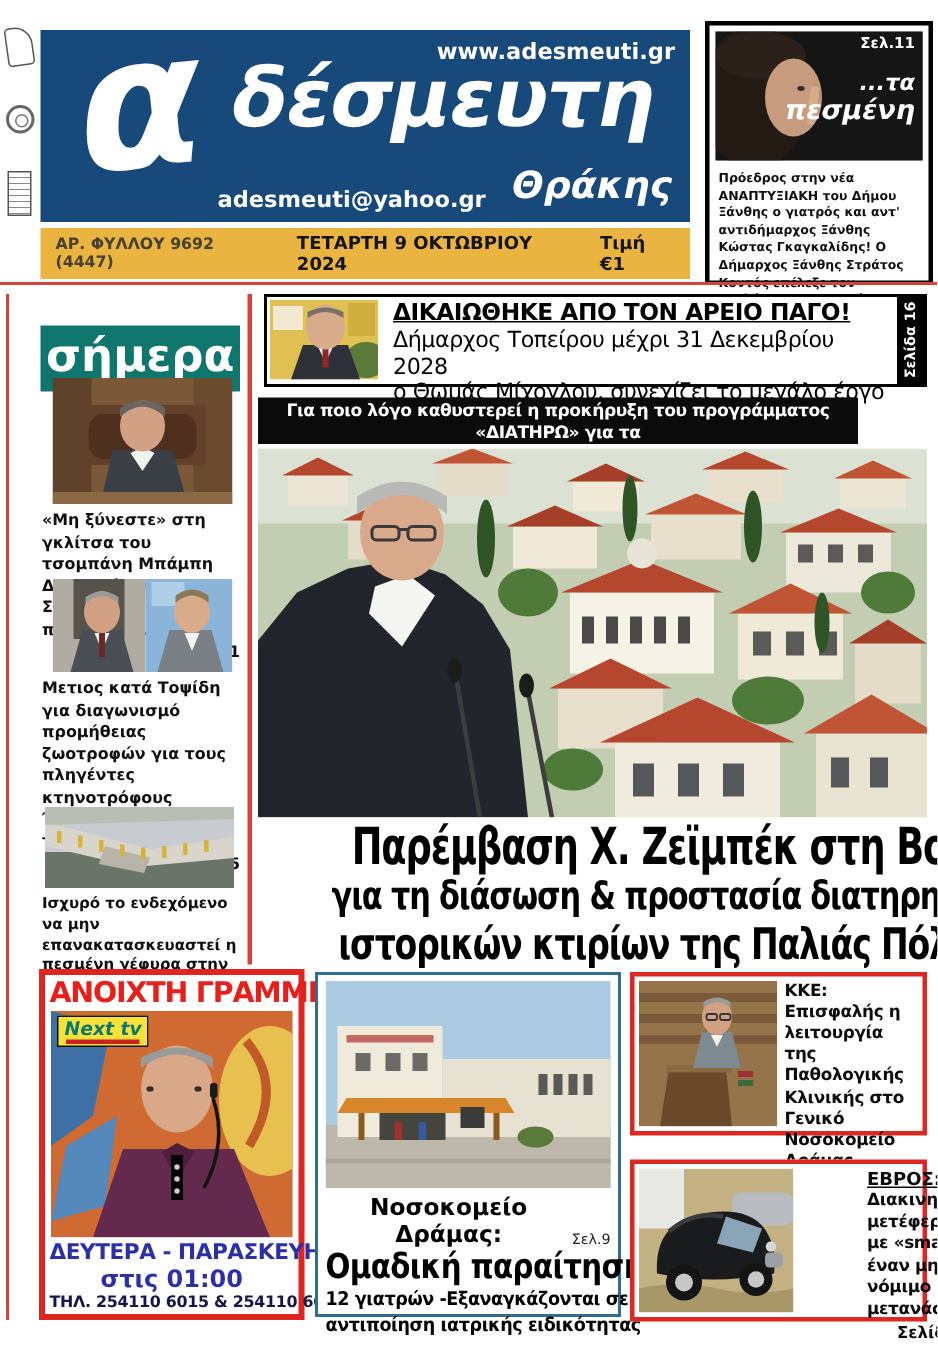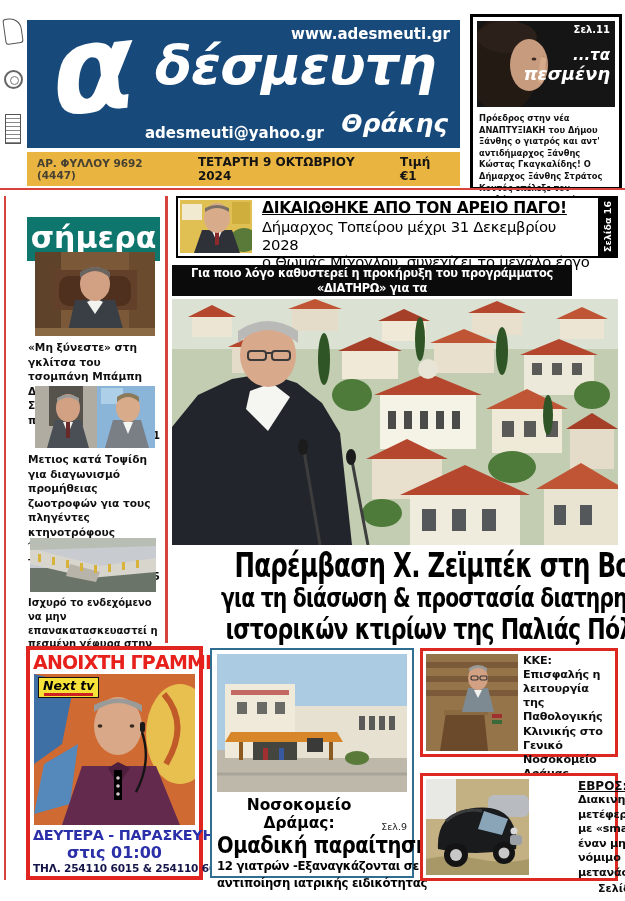--- a/index.html
+++ b/index.html
@@ -61,21 +61,21 @@
   .headline { position:absolute; left:172px; top:547px; width:446px; text-align:center; color:#000; }
   .hl { font-weight:bold; transform-origin:50% 50%; letter-spacing:-1px; white-space:nowrap; }
   .hl1 { font-size:34px; transform:scaleX(0.72); line-height:1.08; }
   .hl2 { font-size:26px; transform:scaleX(0.78); line-height:1.12; }
   .hl3 { font-size:29px; transform:scaleX(0.76); line-height:1.12; }
 
   
   .openline { position:absolute; left:26px; top:646px; width:177px; height:234px; border:4px solid #E0241F; background:#fff; text-align:center; padding:1px 3px; }
   .ol-title { color:#E8201B; font-size:19px; font-weight:bold; letter-spacing:-0.8px; white-space:nowrap; }
   .ol-photo { position:relative; height:151px; margin:1px 1px 2px 1px; overflow:hidden; }
-  .nexttv { position:absolute; left:4px; top:3px; background:#F7E23A; border:1.5px solid #111; padding:0 4px; font-size:12.5px; font-weight:bold; font-style:italic; color:#000000; line-height:1.2; }
+  .nexttv { position:absolute; left:4px; top:3px; background:#F7E23A; border:1.5px solid #111; padding:0 4px; font-size:12.5px; font-weight:bold; font-style:italic; color:#0f766e; line-height:1.2; }
   .nexttv-tag { height:3px; background:#c22; margin:0 1px 1px 1px; }
   .ol-sched { color:#2B2FA8; font-size:14.4px; font-weight:bold; letter-spacing:-0.3px; white-space:nowrap; }
   .ol-time { color:#2B2FA8; font-size:16px; font-weight:bold; }
   .ol-phones { color:#15154a; font-size:10.6px; font-weight:bold; white-space:nowrap; letter-spacing:-0.2px; }
 
   .hospital { position:absolute; left:210px; top:648px; width:204px; height:230px; border:2px solid #2F6E90; background:#fff; padding:4px 5px; }
   .ho-photo { height:138px; overflow:hidden; }
   .ho-row { display:flex; align-items:flex-end; margin-top:4px;text-align:center; }
   .ho-kicker { font-size:15.5px; font-weight:bold; color:#000; }
   .ho-page { margin-left:auto; font-size:9.5px; color:#222; }

